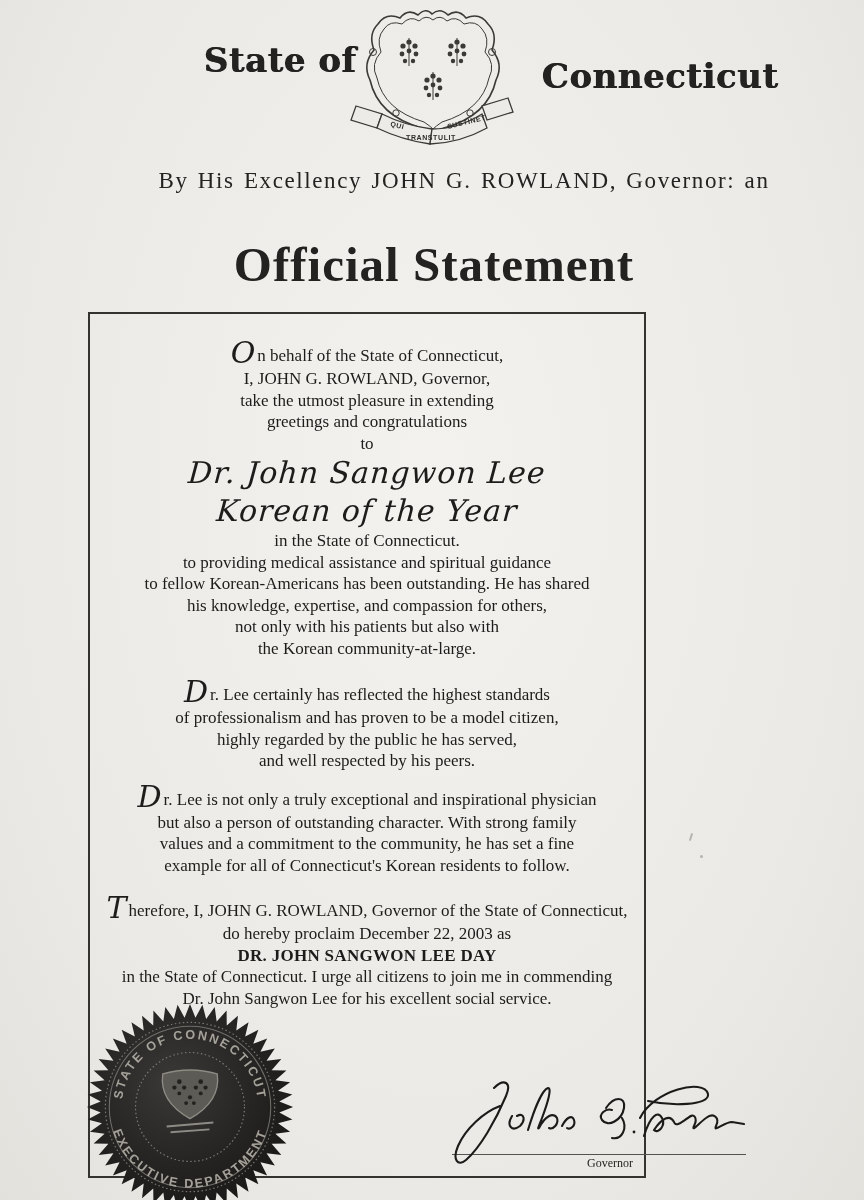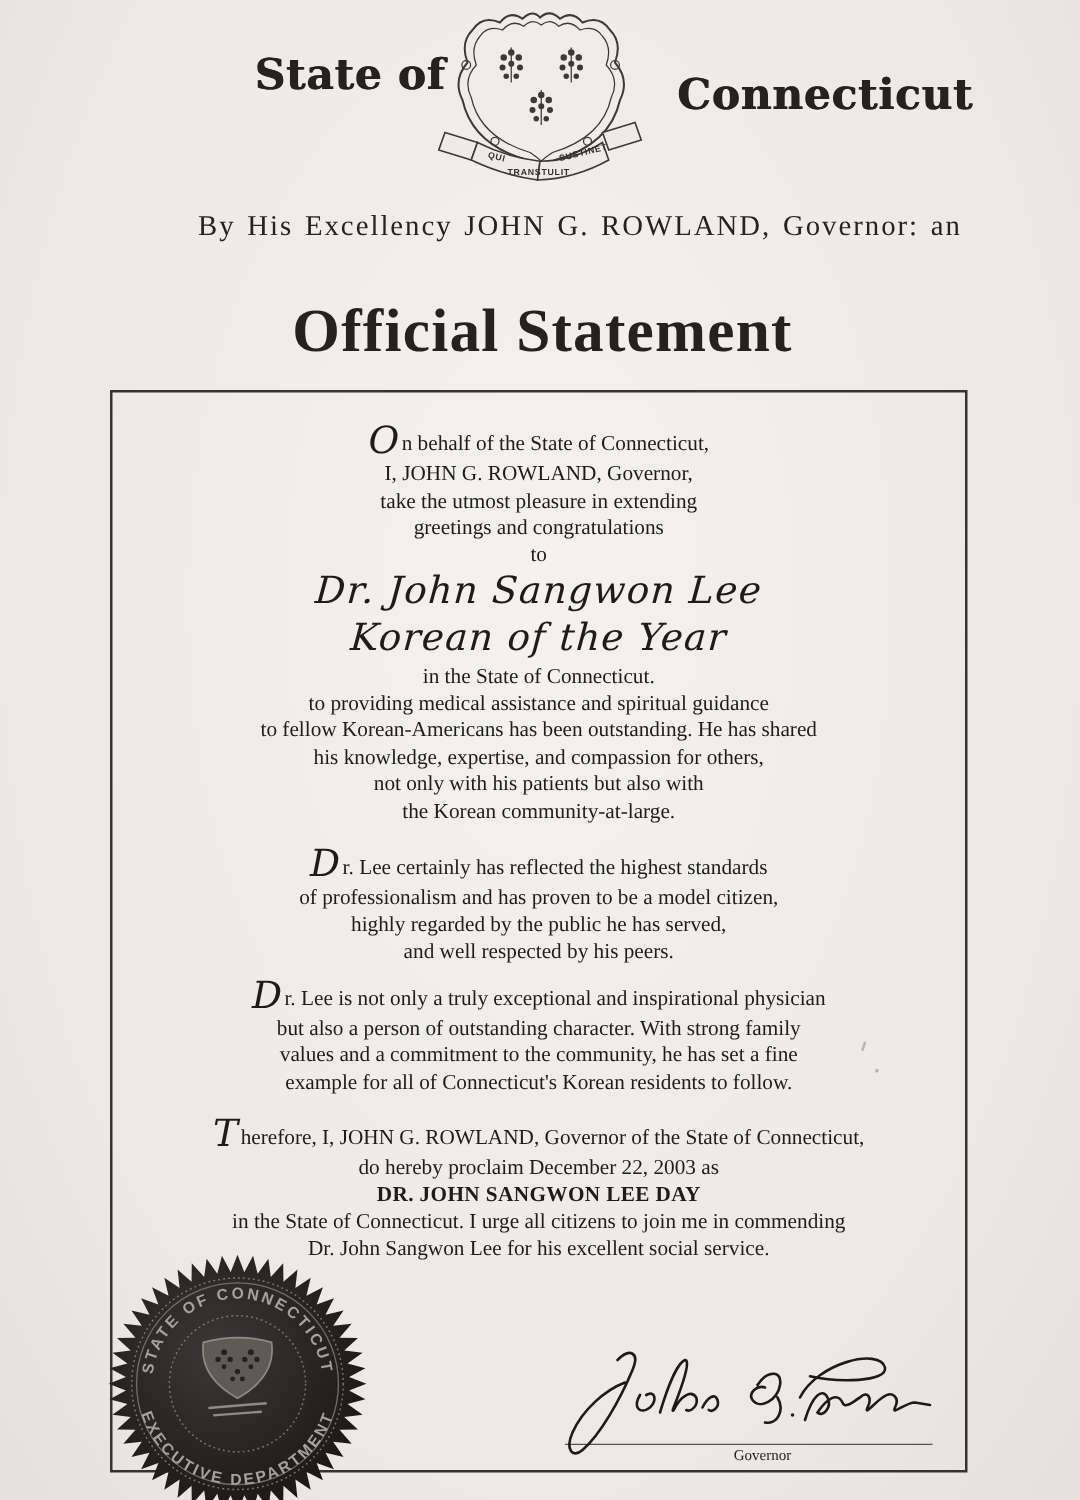--- a/index.html
+++ b/index.html
@@ -20,21 +20,21 @@
   #crest{left:346px;top:2px;}
   .crest-stroke{fill:none;stroke:#3c3a37;stroke-width:1.6;}
   .crest-thin{fill:none;stroke:#3c3a37;stroke-width:1;}
   .ribbon{fill:#edebe7;stroke:#3c3a37;stroke-width:1.3;}
   .ribbon-text{font-family:"Liberation Sans", sans-serif;font-size:7px;letter-spacing:0.6px;fill:#2f2e2b;font-weight:700;}
   
   #byline{left:0;top:168px;width:840px;text-align:center;font-size:23px;letter-spacing:1.6px;word-spacing:2px;color:#242321;padding-left:44px;}
   #title{left:0;top:236px;width:868px;text-align:center;font-size:49px;font-weight:700;letter-spacing:1px;color:#232220;}
   
   #statement-box{
-    left:88px;top:312px;width:686px;height:866px;
+    left:88px;top:312px;width:558px;height:866px;
     border:2px solid #34332f;box-sizing:border-box;
     padding-top:24px;text-align:center;
   }
   .para{font-size:17px;line-height:21.5px;color:#1d1c1a;}
   .line{white-space:nowrap;}
   .line.bold{font-weight:700;letter-spacing:0.3px;}
   .initial{
     font-family:"DejaVu Serif", serif;font-style:italic;font-size:30px;
     line-height:1;vertical-align:-2px;margin-right:2px;
   }

